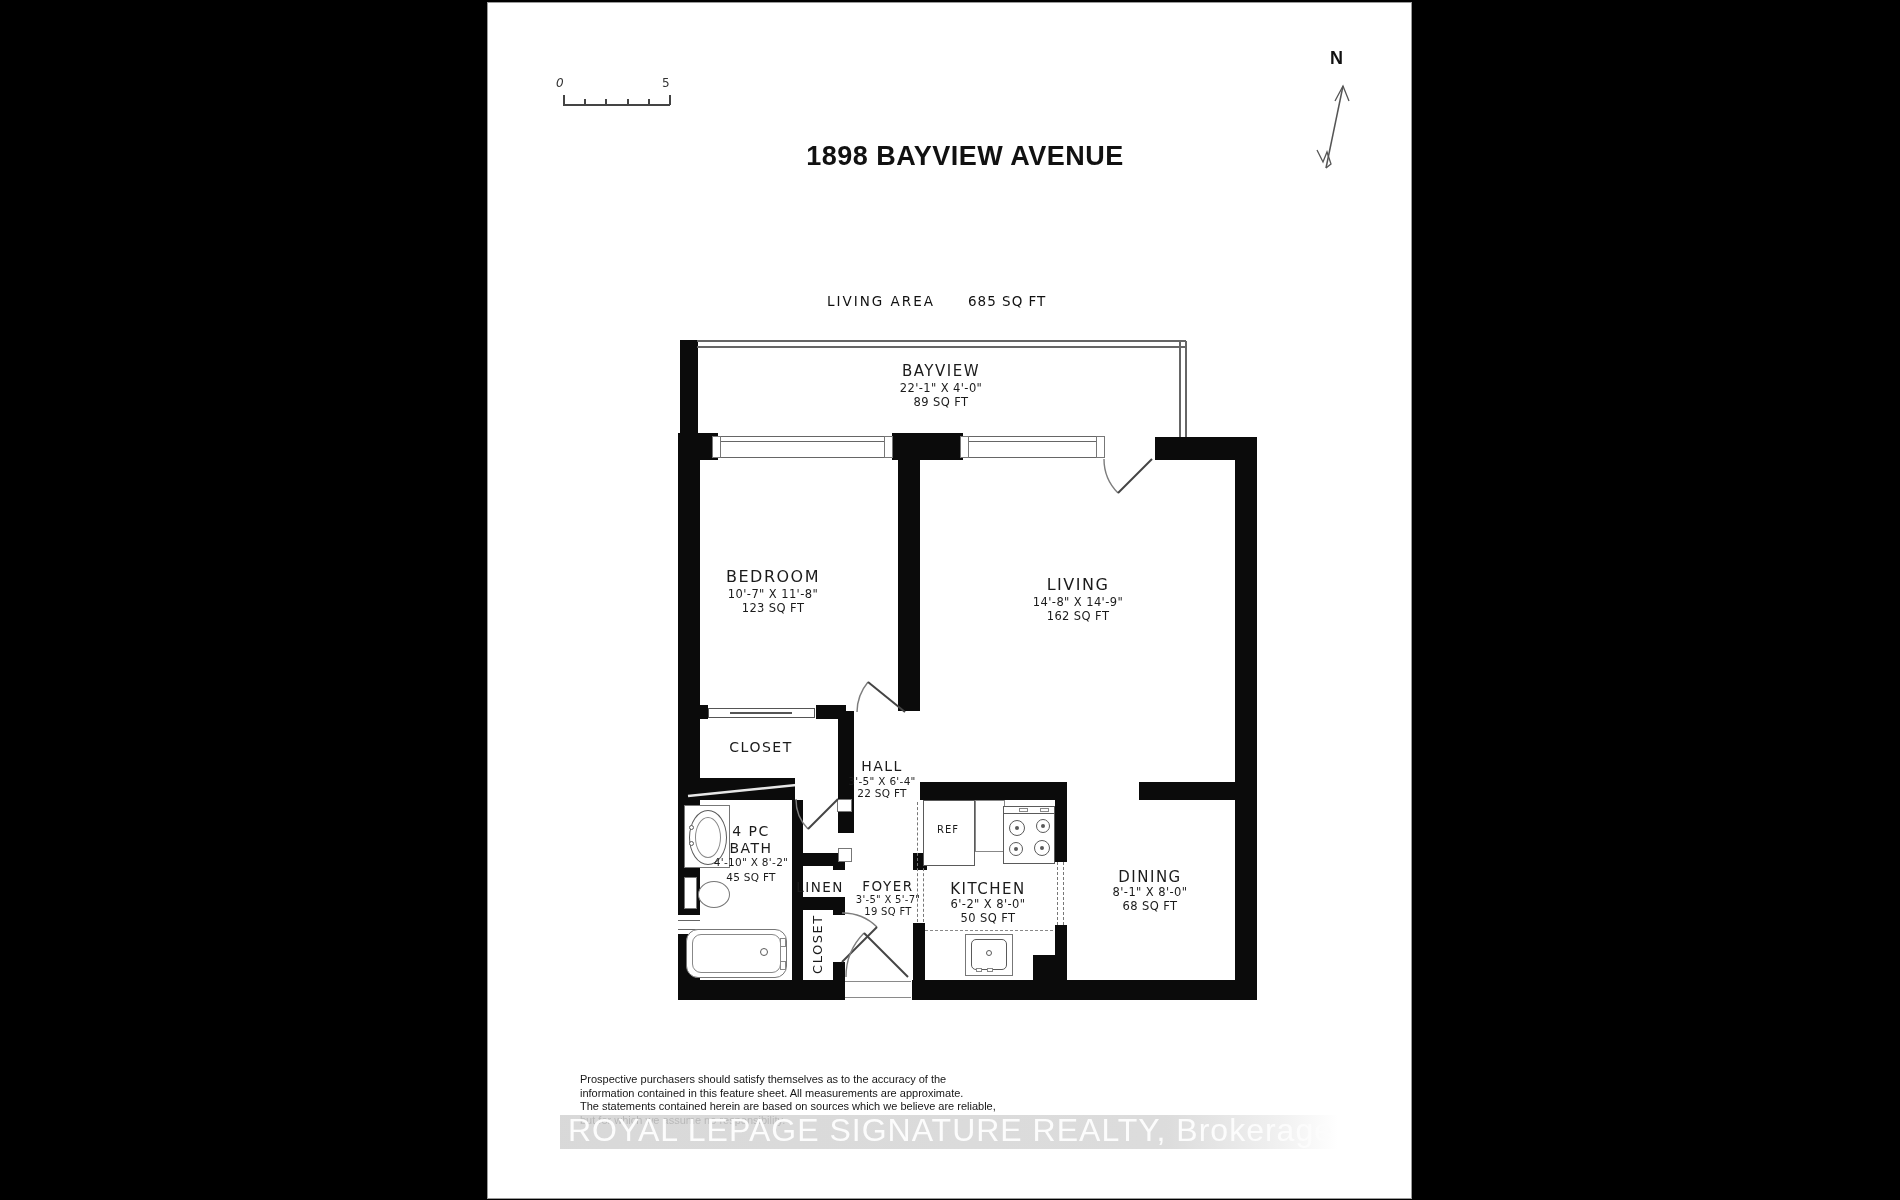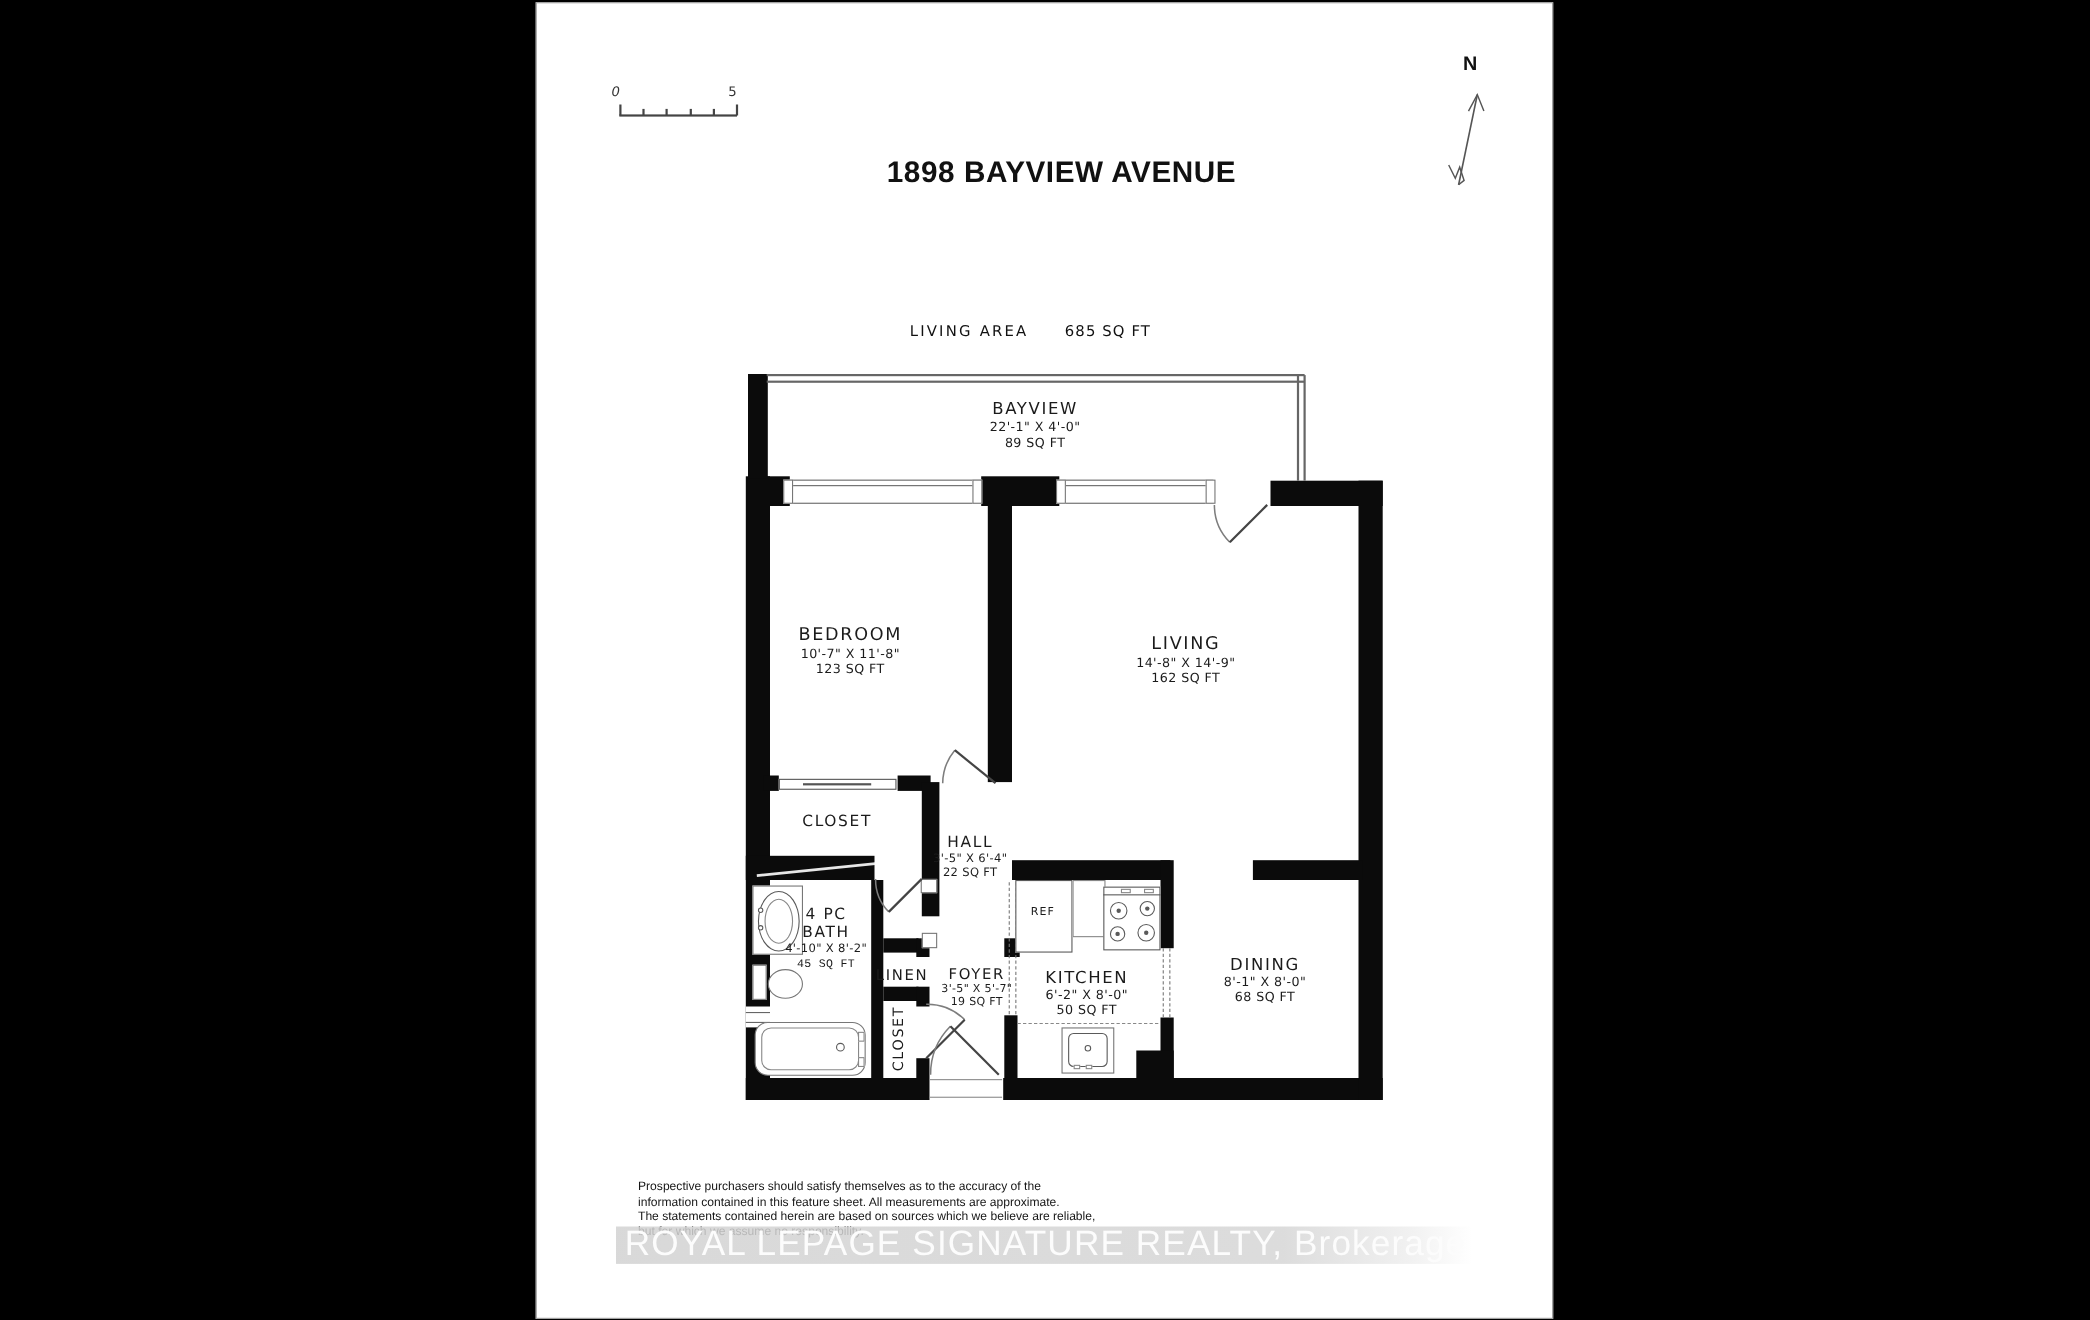--- a/index.html
+++ b/index.html
@@ -206,21 +206,21 @@
   </div>
   <div class="rlabel" style="left:882px;top:758px;line-height:1.2;">
     <div class="rname" style="font-size:14px;">HALL</div>
     <div class="rdim-sm">3'-5" X 6'-4"</div>
     <div class="rdim-sm">22 SQ FT</div>
   </div>
   <div class="rlabel" style="left:751px;top:823px;line-height:1.18;">
     <div class="rname" style="font-size:14px;">4 PC</div>
     <div class="rname" style="font-size:14px;">BATH</div>
     <div class="rdim-sm">4'-10" X 8'-2"</div>
-    <div class="rdim-sm" style="margin-top:3px;font-family:Liberation Mono, monospace;">45 SQ FT</div>
+    <div class="rdim-sm" style="margin-top:3px;">45 SQ FT</div>
   </div>
   <div class="rlabel" style="left:820px;top:879px;">
     <div class="rname" style="font-size:13.5px;">LINEN</div>
   </div>
   <div class="rlabel vert" style="left:818px;top:936px;">
     <div class="rname" style="font-size:13px;">CLOSET</div>
   </div>
   <div class="rlabel" style="left:888px;top:878px;line-height:1.2;">
     <div class="rname" style="font-size:13.5px;">FOYER</div>
     <div class="rdim-sm" style="font-size:10px;">3'-5" X 5'-7"</div>

